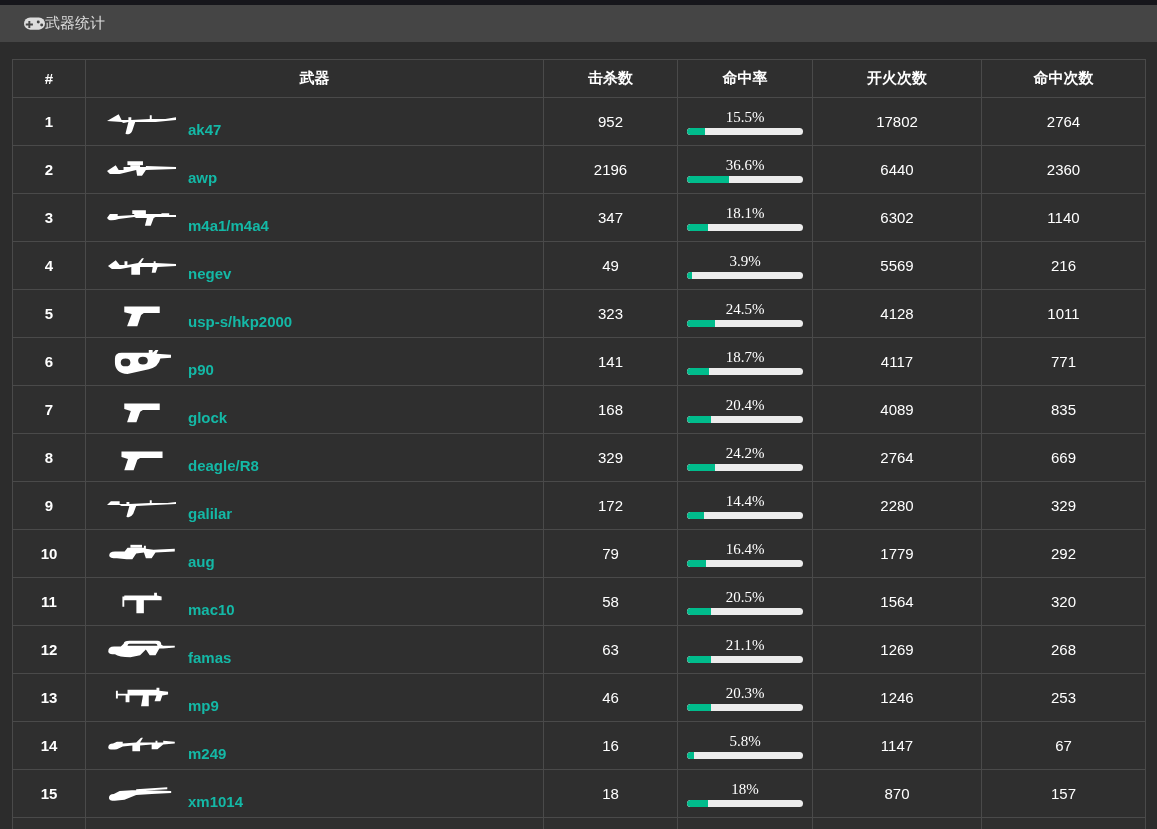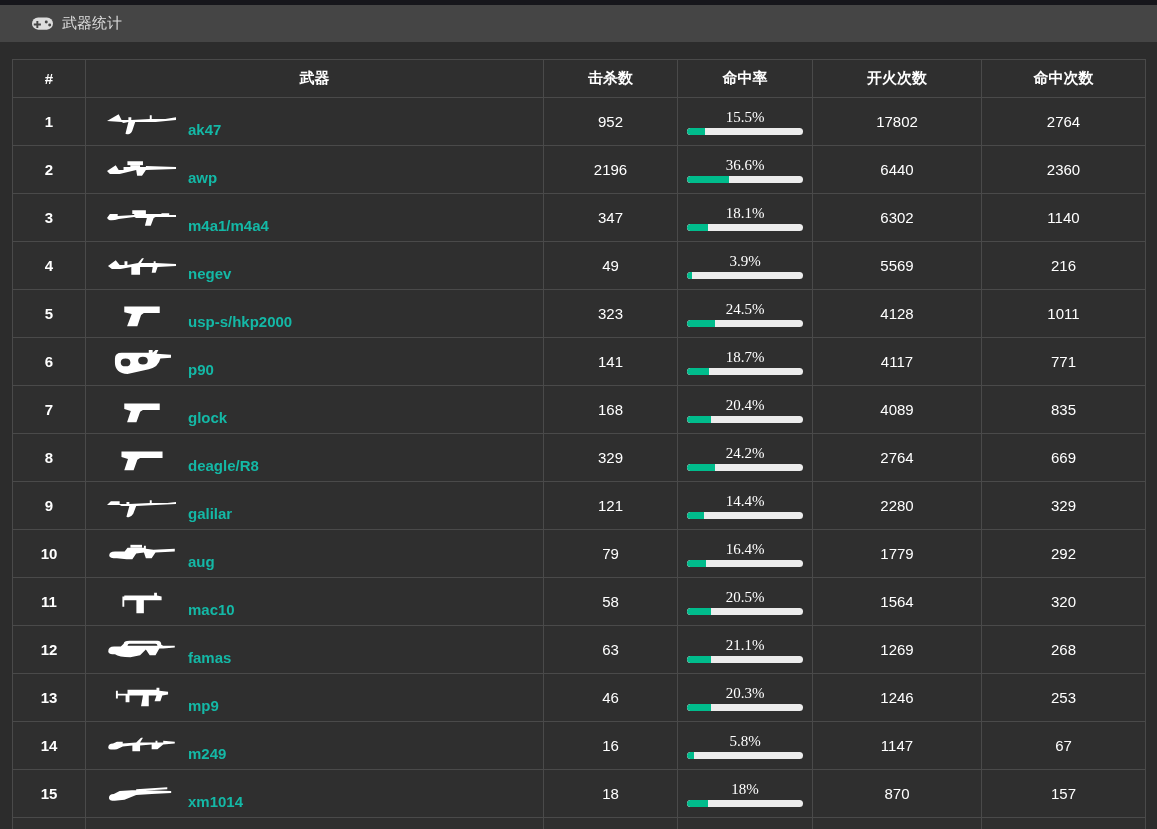--- a/index.html
+++ b/index.html
@@ -5,21 +5,21 @@
   html,body{margin:0;padding:0;}
   body{
     width:1157px;height:829px;overflow:hidden;
     background:#2c2c2c;
     font-family:"Liberation Sans", sans-serif;
     -webkit-font-smoothing:antialiased;
   }
   .top-strip{height:5px;background:#16161b;}
   .titlebar{
     height:37px;background:#454545;color:#dddddd;
-    display:flex;align-items:center;gap:9px;padding-left:32px;
+    display:flex;align-items:center;padding-left:24px;
     font-size:15px;
   }
   .gp-icon{display:flex;align-items:center;}
   .content{padding:17px 12px 0 12px;}
   table.stats{
     border-collapse:collapse;table-layout:fixed;width:1133px;
     background:#2f2f2f;
   }
   .stats th,.stats td{
     border:1px solid #4a4a4a;color:#ffffff;text-align:center;
@@ -283,21 +283,21 @@
     <td>
       <div class="wwrap">
         <span class="wicon">
                 <svg xmlns="http://www.w3.org/2000/svg" width="70" height="26" viewBox="0 0 72 26">
                   <path d="M0 12 L4 8 L13 8 L13 11 L20 11 L20 9 L23 9 L23 11 L44 10 L44 7 L46 7 L46 10 L62 10 L71 9 L71 11 L50 12 L30 13 L27 21 Q24 26 20 24 L23 13 L15 13 L13 12 Z"></path>
                 </svg>
               </span>
         <span class="wname">galilar</span>
       </div>
     </td>
-    <td>121</td>
+    <td>172</td>
     <td>
       <div class="acc-wrap">
         <div class="acc-label">14.4%</div>
         <div class="acc-track" style="background: rgb(236, 236, 236);">
           <div class="acc-fill" style="width: 14.4%; background: rgb(0, 188, 140);"></div>
         </div>
       </div>
     </td>
     <td>2280</td>
     <td>329</td>

